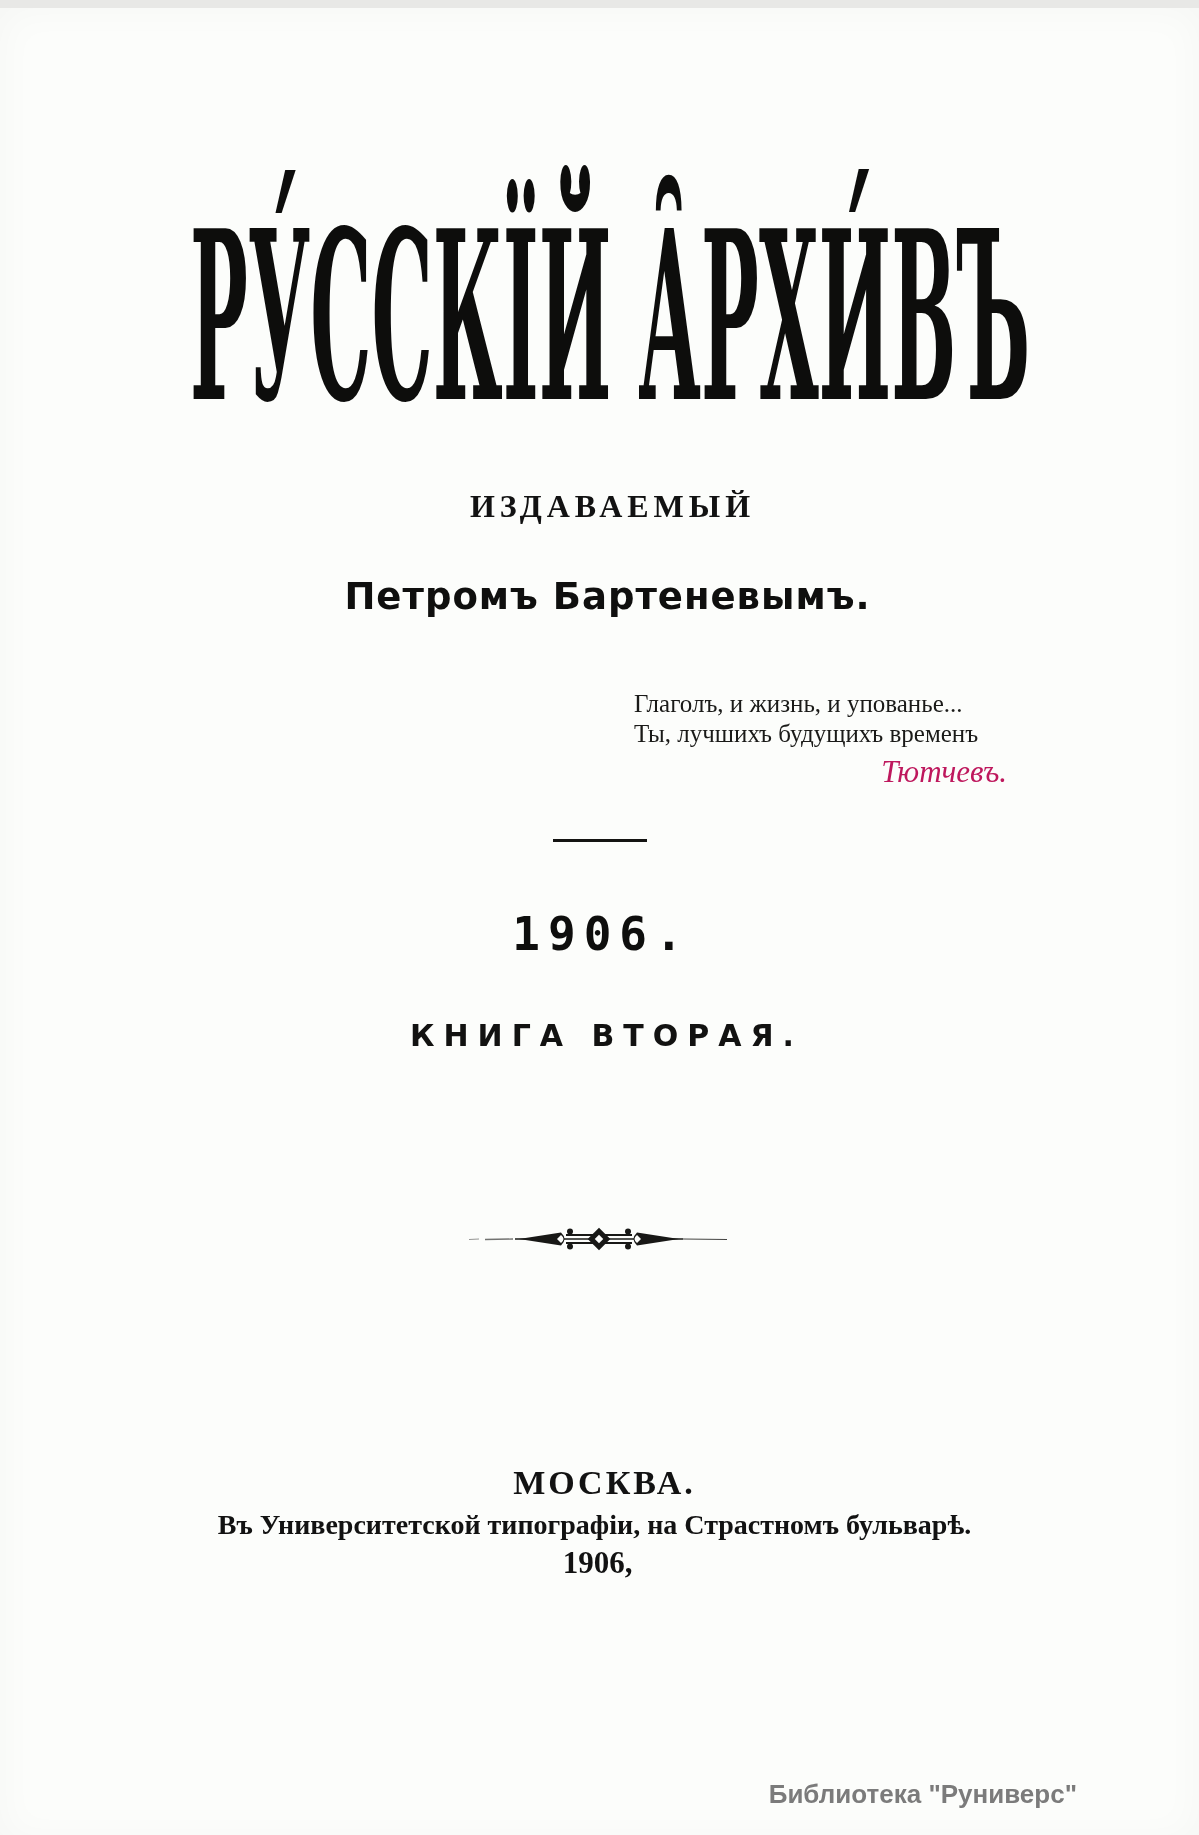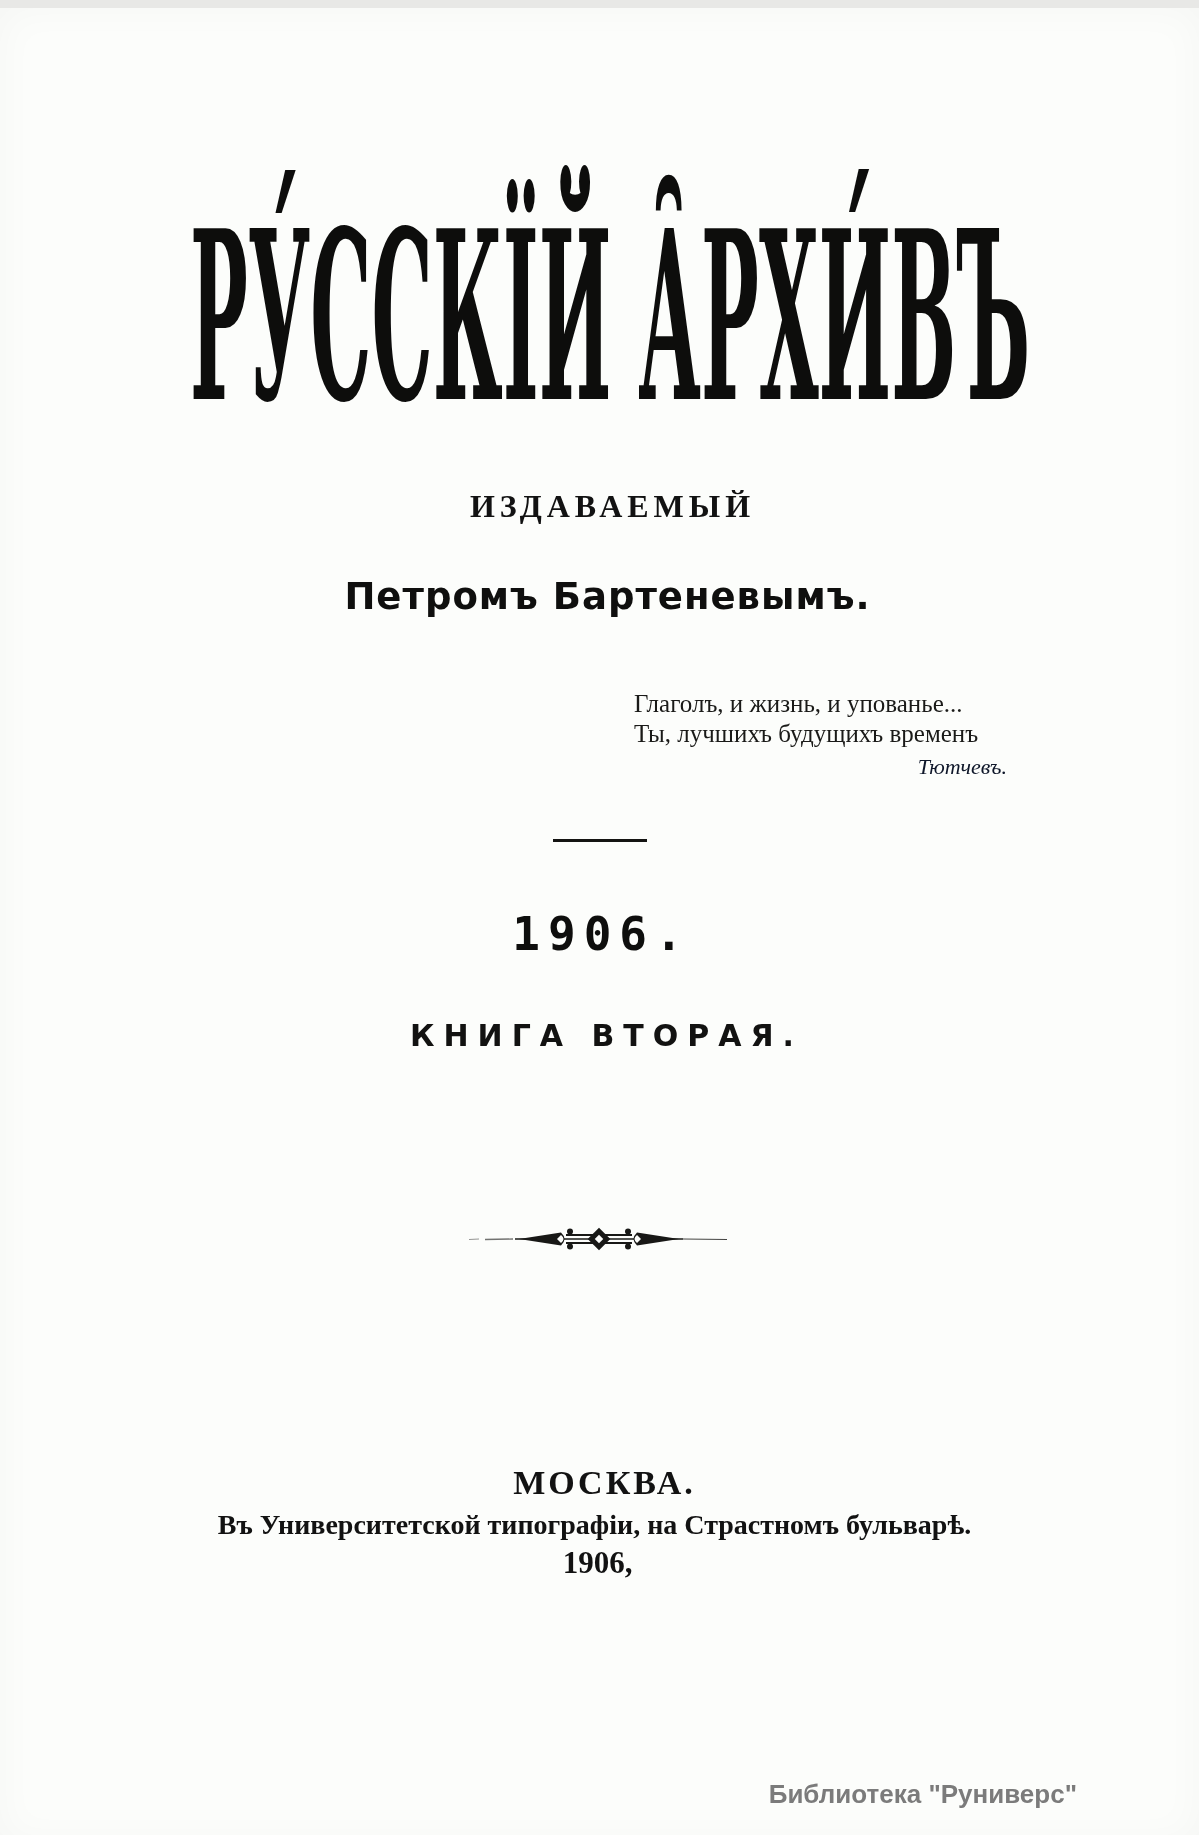--- a/index.html
+++ b/index.html
@@ -51,23 +51,23 @@
     font-size: 25px;
     line-height: 30px;
     white-space: nowrap;
     color: #1a1a18;
   }
   .epigraph-attribution {
     right: 192px;
     top: 746px;
     font-family: "Liberation Serif", serif;
     font-style: italic;
-    font-size: 22px;
+    font-size: 31px;
     white-space: nowrap;
-    color: #0f172a;
+    color: #be185d;
   }
 
   .short-rule {
     left: 553px;
     top: 831px;
     width: 94px;
     height: 3px;
     background: #141412;
   }
 

